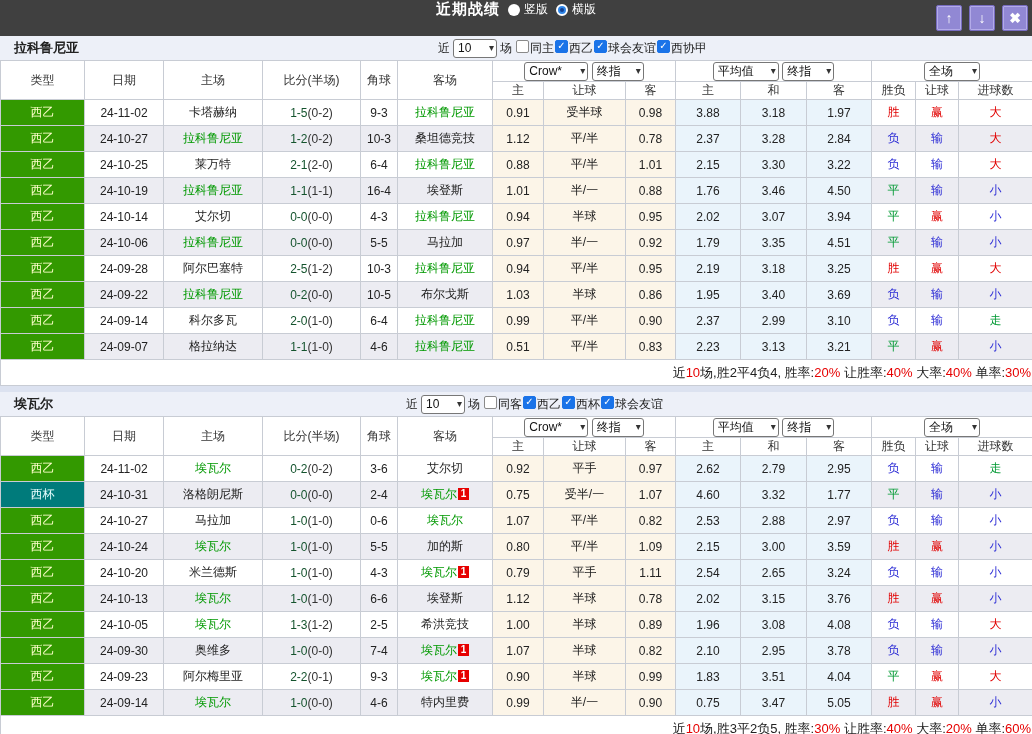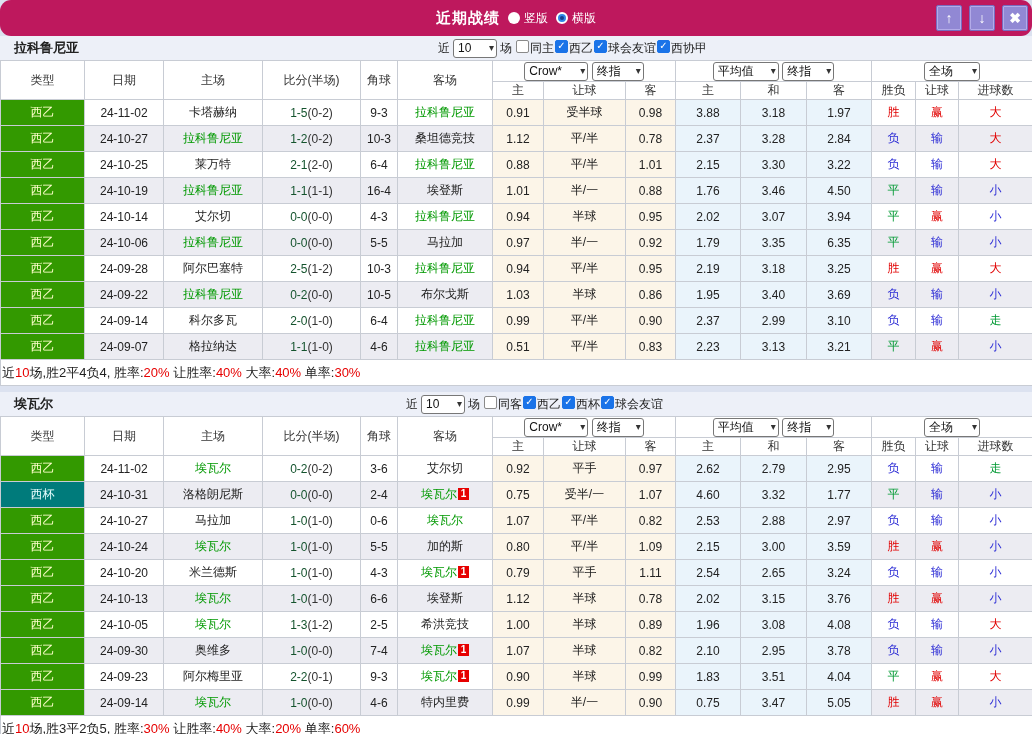--- a/index.html
+++ b/index.html
@@ -5,22 +5,22 @@
   * { box-sizing: border-box; }
   html,body { margin:0; padding:0; }
   body {
     width:1032px; height:734px; overflow:hidden;
     background:#dce2f0;
     font-family:"Liberation Sans","DejaVu Sans",sans-serif;
     font-size:12px; color:#222;
   }
   
   .titlebar {
-    height:36px; background:#be185d; position:relative;
-    display:flex; align-items:center; justify-content:center;border-radius:11px;
+    height:36px; background:#404040; position:relative;
+    display:flex; align-items:flex-start; justify-content:center;
   }
   .title-group { display:flex; align-items:center; gap:8px; }
   .page-title { color:#fff; font-size:15px; font-weight:bold; letter-spacing:1px; }
   .radio-item { display:flex; align-items:center; gap:4px; color:#fff; font-size:12px; cursor:pointer; }
   .radio { width:12px; height:12px; border-radius:50%; display:inline-block; position:relative; }
   .radio.off { background:#ffffff; }
   .radio.on  { background:#2f86e8; border:2px solid #ffffff; }
   .radio.on::after { content:""; position:absolute; left:2px; top:2px; right:2px; bottom:2px; border-radius:50%; background:#16418f; }
   .win-buttons { position:absolute; right:4px; top:5px; display:flex; gap:7px; }
   .wbtn {
@@ -69,21 +69,21 @@
   td.comp.cup    { background:#007b7b; color:#eaffff; }
   .sc { color:#14532d; }
   .hf { color:#333; }
   .tn { color:#222; }
   .tn.focus { color:#009900; }
   .badge { display:inline-block; background:#e60000; color:#fff; font-size:10px; font-weight:bold;
            width:11px; line-height:12px; text-align:center; margin-left:1px; vertical-align:1px; }
   .c-r { color:#e10000; }
   .c-b { color:#2b2bd5; }
   .c-g { color:#009933; }
-  tfoot td { height:26px; background:#fff; font-size:13px; color:#222; text-align:left;margin-top:20px; }
+  tfoot td { height:26px; background:#fff; font-size:13px; color:#222; text-align:right;margin-top:20px; }
   tfoot .red { color:#e60000; }
   .gap { height:6px; }
 </style>
 </head>
 <body>
 
 <div class="titlebar">
   <div class="title-group">
     <span class="page-title">近期战绩</span>
     <span class="radio-item">
@@ -276,21 +276,21 @@
           <td>24-10-06</td>
           <td><span class="tn focus">拉科鲁尼亚</span></td>
           <td><span class="sc">0-0</span><span class="hf">(0-0)</span></td>
           <td>5-5</td>
           <td><span class="tn">马拉加</span></td>
           <td class="hc">0.97</td>
           <td class="hc">半/一</td>
           <td class="hc">0.92</td>
           <td class="av">1.79</td>
           <td class="av">3.35</td>
-          <td class="av">6.35</td>
+          <td class="av">4.51</td>
           <td class="res c-g">平</td>
           <td class="res c-b">输</td>
           <td class="res c-b">小</td>
         </tr>
         <tr>
           <td class="comp league">西乙</td>
           <td>24-09-28</td>
           <td><span class="tn">阿尔巴塞特</span></td>
           <td><span class="sc">2-5</span><span class="hf">(1-2)</span></td>
           <td>10-3</td>

